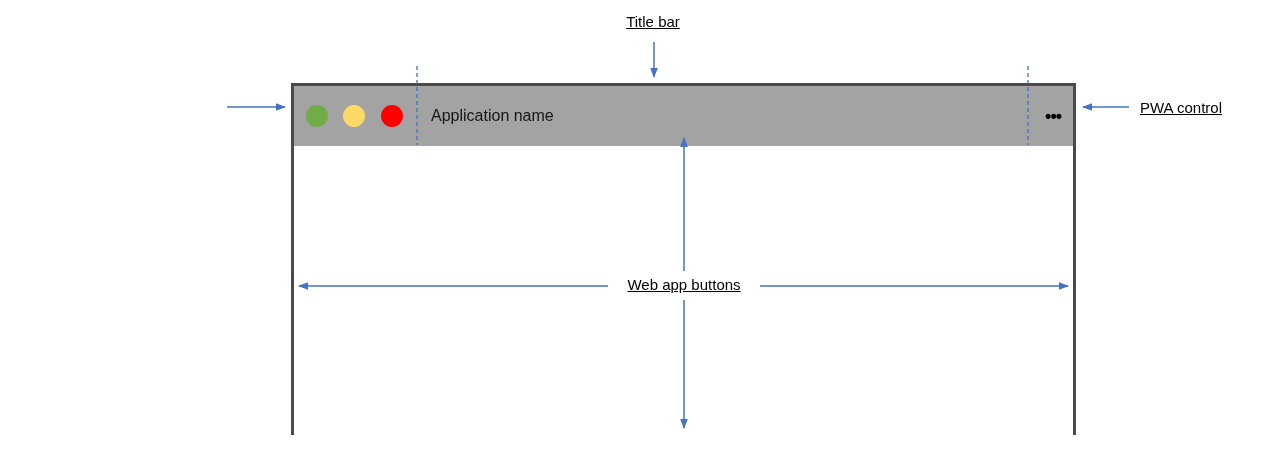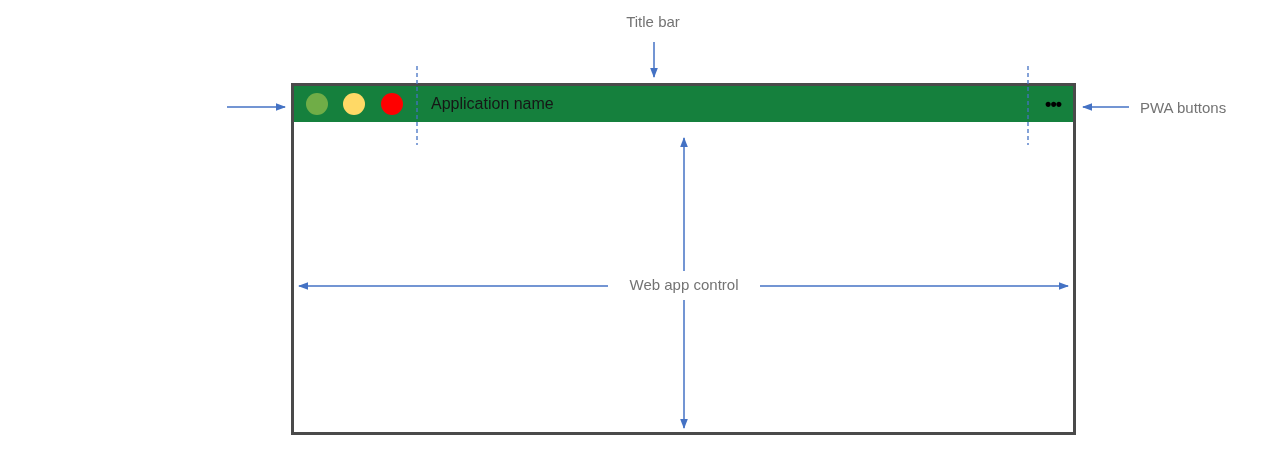--- a/index.html
+++ b/index.html
@@ -19,22 +19,22 @@
     position: absolute;
     left: 291px;
     top: 83px;
     width: 785px;
     height: 352px;
     border: 3px solid #4a4a4a;
     background: #ffffff;
     z-index: 1;
   }
   .titlebar {
-    height: 36px;
-    background: #15803d;
+    height: 60px;
+    background: #a3a3a3;
     display: flex;
     align-items: center;
     padding: 0 12px;
   }
   .dot {
     width: 22px;
     height: 22px;
     border-radius: 50%;
     flex: 0 0 auto;
   }
@@ -66,22 +66,23 @@
     inset: 0;
     z-index: 2;
     pointer-events: none;
   }
 
   .label {
     position: absolute;
     z-index: 3;
     font-size: 15px;
     line-height: 18px;
-    color: #737373;
+    color: #000000;
     white-space: nowrap;
+    text-decoration: underline;
   }
   .label-title-bar   { left: 653px; top: 13px; transform: translateX(-50%); }
   .label-wcb         { left: 20px;  top: 99px; }
   .label-pwa         { left: 1140px; top: 99px; }
   .label-content     {
     left: 684px; top: 276px;
     transform: translateX(-50%);
     background: #ffffff;
     padding: 0 8px;
   }
@@ -117,16 +118,16 @@
       <line x1="684" y1="271" x2="684" y2="138" marker-end="url(#ah)"></line>
       <line x1="684" y1="300" x2="684" y2="428" marker-end="url(#ah)"></line>
     </g>
     <g stroke="#4472C4" stroke-width="1.3" stroke-dasharray="4 3" fill="none">
       <line x1="417" y1="66" x2="417" y2="145"></line>
       <line x1="1028" y1="66" x2="1028" y2="145"></line>
     </g>
   </svg>
 
   <div class="label label-title-bar">Title bar</div>
-  <div class="label label-pwa">PWA buttons</div>
-  <div class="label label-content">Web app control</div>
+  <div class="label label-pwa">PWA control</div>
+  <div class="label label-content">Web app buttons</div>
 
 </div>
 
 </body></html>

